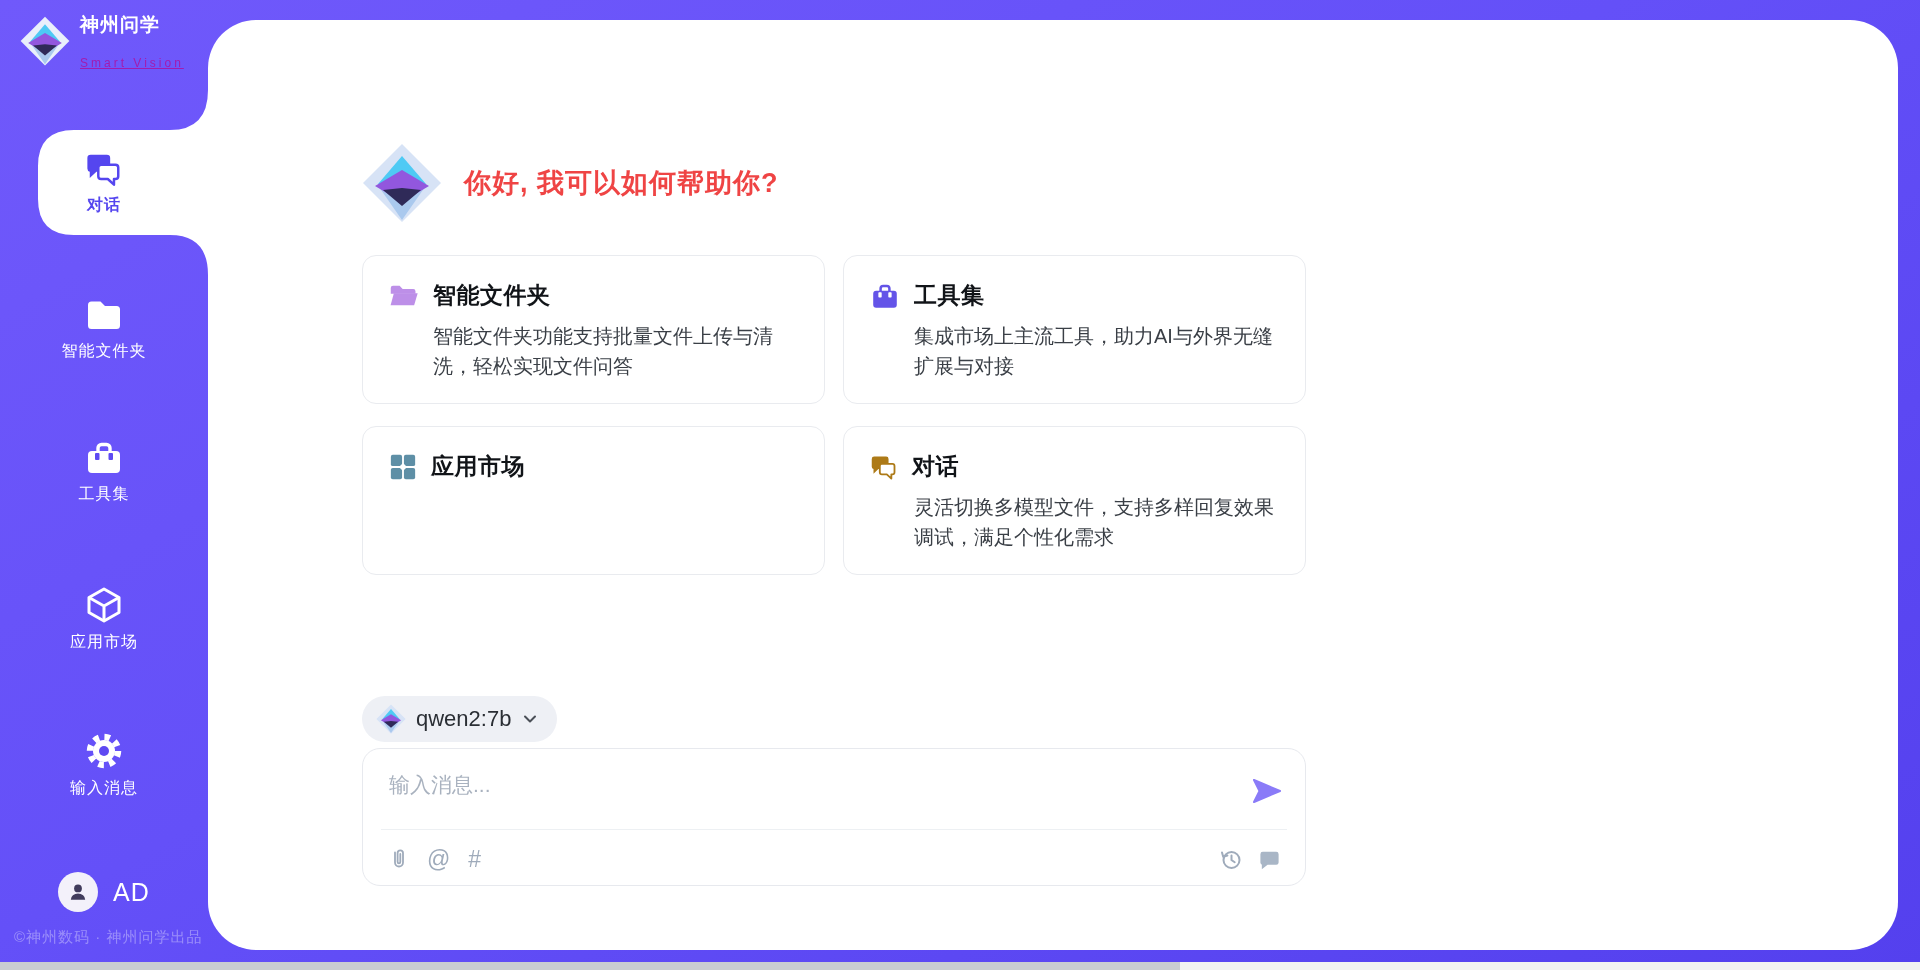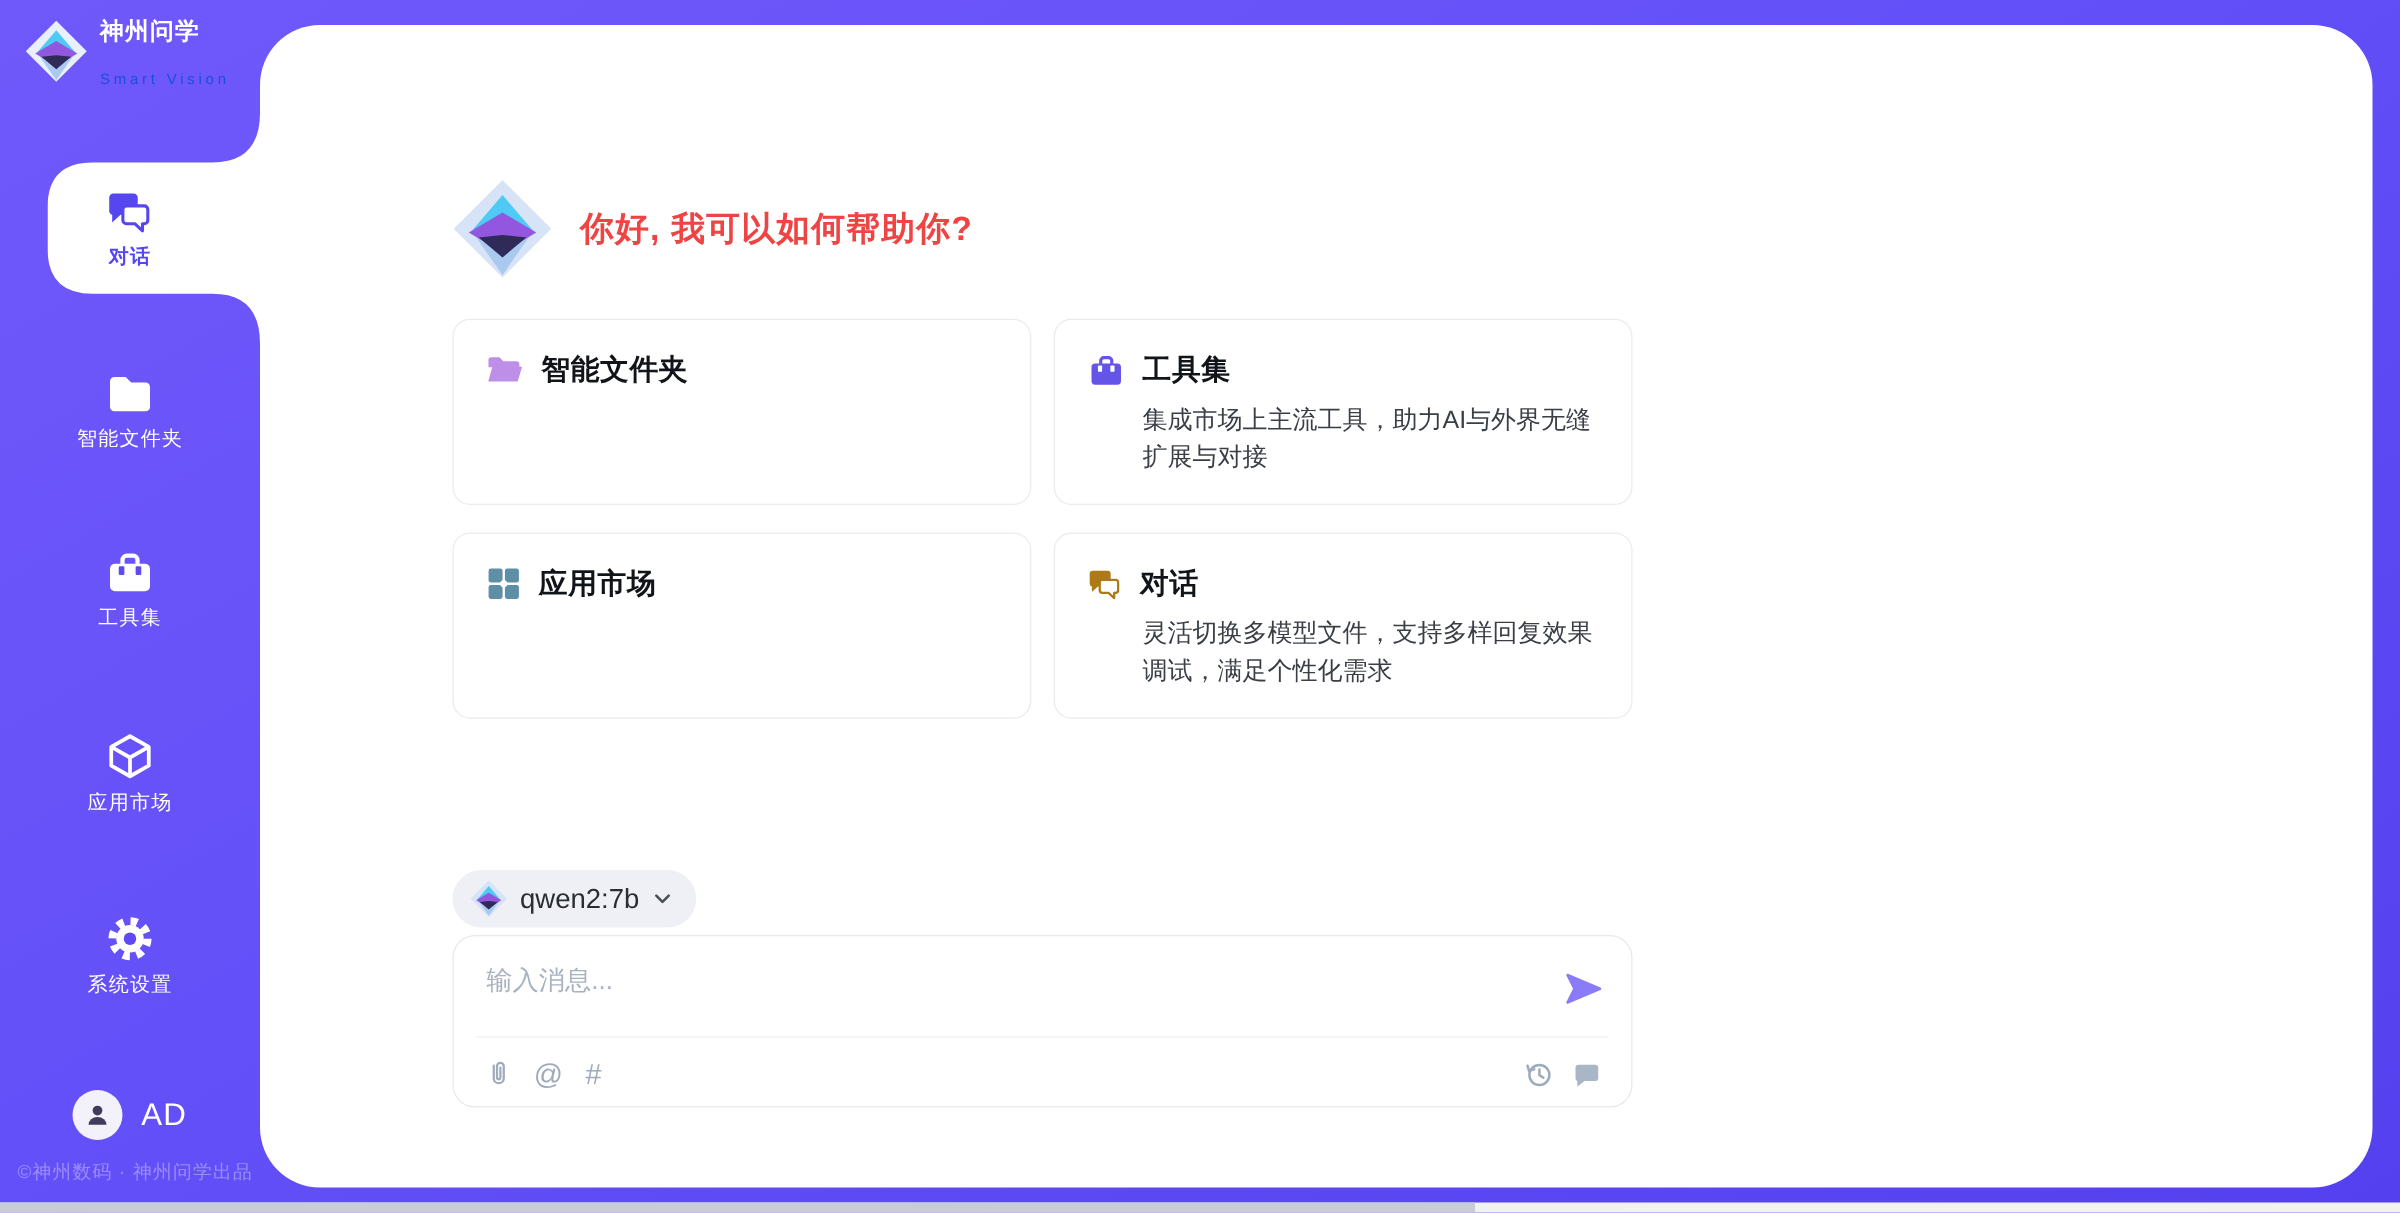--- a/index.html
+++ b/index.html
@@ -12,21 +12,21 @@
 
   
   .main-panel {
     position:absolute; left:208px; top:20px; width:1690px; height:930px;
     background:#ffffff; border-radius:48px;
   }
 
   
   .brand { position:absolute; left:20px; top:12px; display:flex; align-items:center; gap:10px; }
   .brand-text .cn { color:#fff; font-size:19px; font-weight:bold; letter-spacing:1px; }
-  .brand-text .en { color:#1d4ed8; font-size:12px; letter-spacing:3px; margin-top:18px; }
+  .brand-text .en { color:#a21caf; font-size:12px; letter-spacing:3px; margin-top:18px;text-decoration:underline; }
 
   .nav-item { position:absolute; left:0; width:208px; text-align:center; }
   .nav-item .nav-icon { display:block; margin:0 auto 7px; }
   .nav-item .nav-label { font-size:16px; color:#ffffff; letter-spacing:1px; }
   .nav-item.active .nav-label { color:#5546ef; font-weight:bold; }
 
   .tab-shape { position:absolute; left:38px; top:90px; width:170px; height:185px; }
 
   .user-row { position:absolute; left:58px; top:872px; display:flex; align-items:center; gap:15px; }
   .avatar-circle { width:40px; height:40px; border-radius:50%; background:#f3f1fa; display:flex; align-items:center; justify-content:center; }
@@ -123,21 +123,21 @@
   </svg>
   <div class="nav-label">应用市场</div>
 </div>
 
 <div class="nav-item" style="top:731px;">
   <svg class="nav-icon" width="40" height="40" viewBox="0 0 40 40">
     <circle cx="20" cy="20" r="14" fill="none" stroke="#ffffff" stroke-width="6.5" stroke-dasharray="5.5 5.5"></circle>
     <circle cx="20" cy="20" r="11" fill="#ffffff"></circle>
     <circle cx="20" cy="20" r="5" fill="#5e49f2"></circle>
   </svg>
-  <div class="nav-label">系统设置</div>
+  <div class="nav-label">输入消息</div>
 </div>
 
 <div class="user-row">
   <div class="avatar-circle">
     <svg width="24" height="24" viewBox="0 0 40 40">
       <circle cx="20" cy="14" r="6.5" fill="#413c5c"></circle>
       <path d="M8 33 a12 10.5 0 0 1 24 0 z" fill="#413c5c"></path>
     </svg>
   </div>
   <div class="user-name">AD</div>
@@ -159,20 +159,21 @@
 <div class="cards">
 
   <div class="card">
     <div class="card-head">
       <svg width="30" height="26" viewBox="0 0 34 28">
         <path d="M2 5 a2.5 2.5 0 0 1 2.5 -2.5 h7.5 l3.5 3.5 h12 a2.5 2.5 0 0 1 2.5 2.5 v3 H2 z" fill="#bd8fe8"></path>
         <path d="M5.5 11 h27 l-4 13.5 H1.8 z" fill="#bd8fe8"></path>
       </svg>
       <div class="card-title">智能文件夹</div>
     </div>
+    <div class="card-desc">智能文件夹功能支持批量文件上传与清洗，轻松实现文件问答</div>
   </div>
 
   <div class="card">
     <div class="card-head">
       <svg width="30" height="28" viewBox="0 0 40 38">
         <path d="M14 13 v-4 a3.5 3.5 0 0 1 3.5 -3.5 h5 a3.5 3.5 0 0 1 3.5 3.5 v4" fill="none" stroke="#6454e8" stroke-width="3.4"></path>
         <rect x="4" y="12" width="32" height="23" rx="4" fill="#6454e8"></rect>
         <rect x="11" y="14" width="4.5" height="7" rx="1" fill="#ffffff"></rect>
         <rect x="24.5" y="14" width="4.5" height="7" rx="1" fill="#ffffff"></rect>
       </svg>

